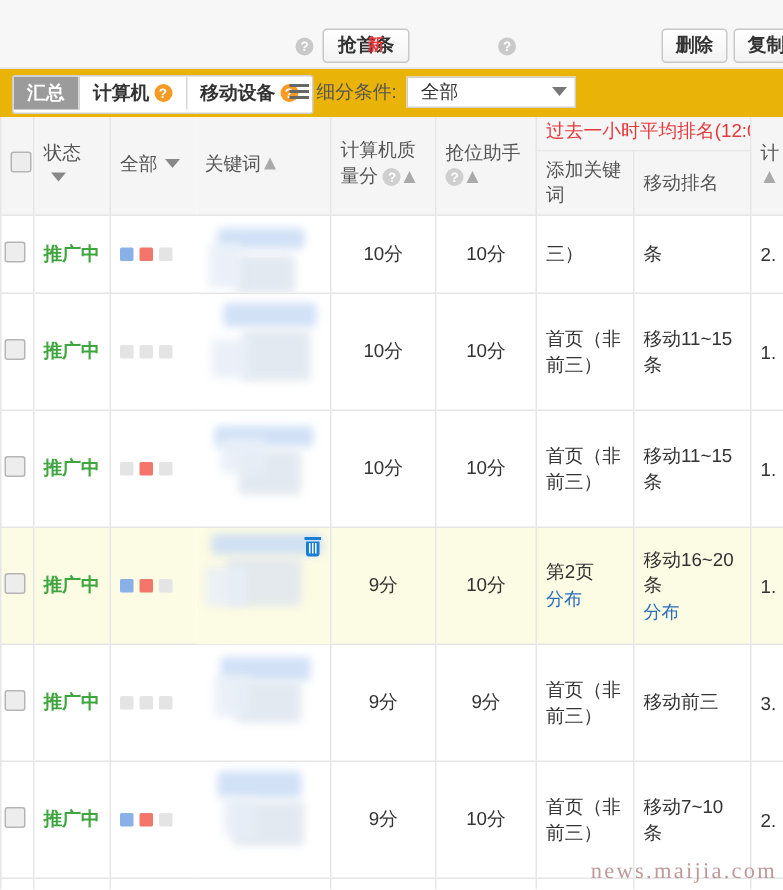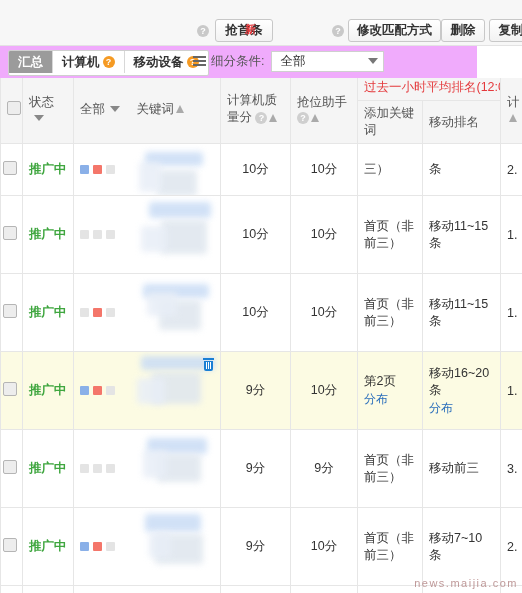--- a/index.html
+++ b/index.html
@@ -34,22 +34,22 @@
     border-left:5px solid transparent;border-right:5px solid transparent;
     border-top:6px solid #555;margin-left:4px;position:relative;top:-1px;
   }
   .newbadge{
     position:absolute;color:#e4393c;font-size:11px;font-weight:bold;
     letter-spacing:-1px;
   }
 
   
   .tabstrip{
-    position:absolute;left:0;top:46px;width:477px;height:32px;
-    background:#f0abfc;box-sizing:border-box;
+    position:absolute;left:0;top:46px;width:522px;height:32px;
+    background:#eab308;box-sizing:border-box;
   }
   .tabs{
     position:absolute;left:8px;top:4px;height:24px;
     border:1px solid #cfcfcf;border-radius:2px;
     background:#fff;display:flex;overflow:hidden;
   }
   .tab{
     display:flex;align-items:center;gap:3px;
     padding:0 9px;height:22px;font-size:12.5px;font-weight:bold;
     color:#333;border-right:1px solid #d8d8d8;cursor:pointer;
@@ -145,44 +145,41 @@
   
   .wm{
     position:absolute;right:4px;bottom:4px;pointer-events:none;
     text-align:right;line-height:1;
   }
   .wm .big{
     font-size:41px;font-weight:bold;color:#8d2b2b;opacity:.78;
     letter-spacing:1px;font-family:"DejaVu Sans",sans-serif;
   }
   .wm .small{
-    font-size:11px;color:#b08080;opacity:.8;letter-spacing:1.5px;
-    margin-top:16px;font-family:Liberation Sans, sans-serif;
+    font-size:15px;color:#b08080;opacity:.8;letter-spacing:1.5px;
+    margin-top:16px;font-family:Liberation Serif, serif;
   }
 </style>
 </head>
 <body>
 
 <div class="toolbar">
 
 
 
   <div class="help" style="left:197px;top:25px;">?</div>
 
   <div class="btn" style="left:215px;top:19px;width:58px;height:23px;line-height:21px;">
     <span>抢首条</span>
   </div>
 
   <div class="newbadge" style="left:245px;top:22px;">新</div>
 
   <div class="help" style="left:332px;top:25px;">?</div>
 
-  <div class="btn" style="left:348px;top:19px;width:93px;height:23px;line-height:21px;">
-    <span>修改匹配方式</span>
-  </div>
 
   <div class="btn" style="left:441px;top:19px;width:44px;height:23px;line-height:21px;">
     <span>删除</span>
   </div>
 
   <div class="btn" style="left:489px;top:19px;width:44px;height:23px;line-height:21px;">
     <span>复制</span>
   </div>
 </div>
 

